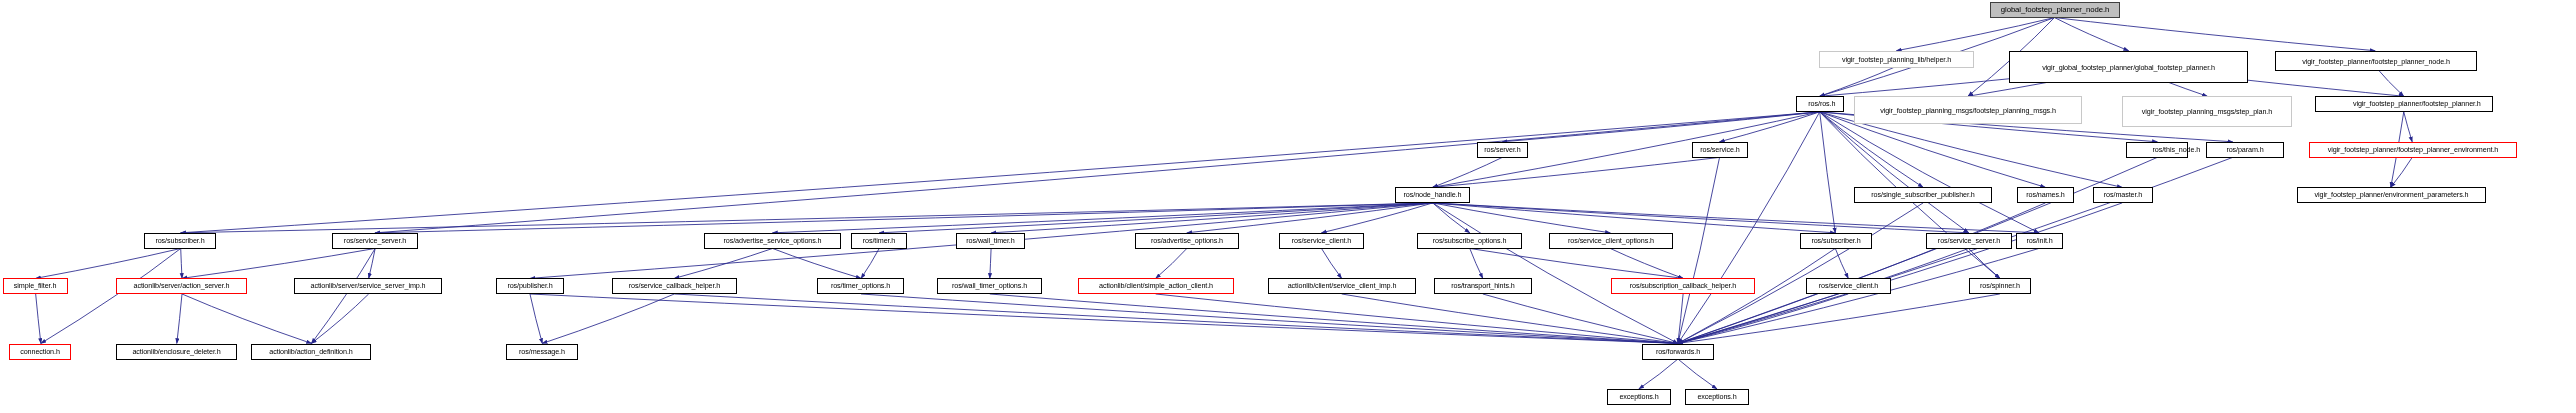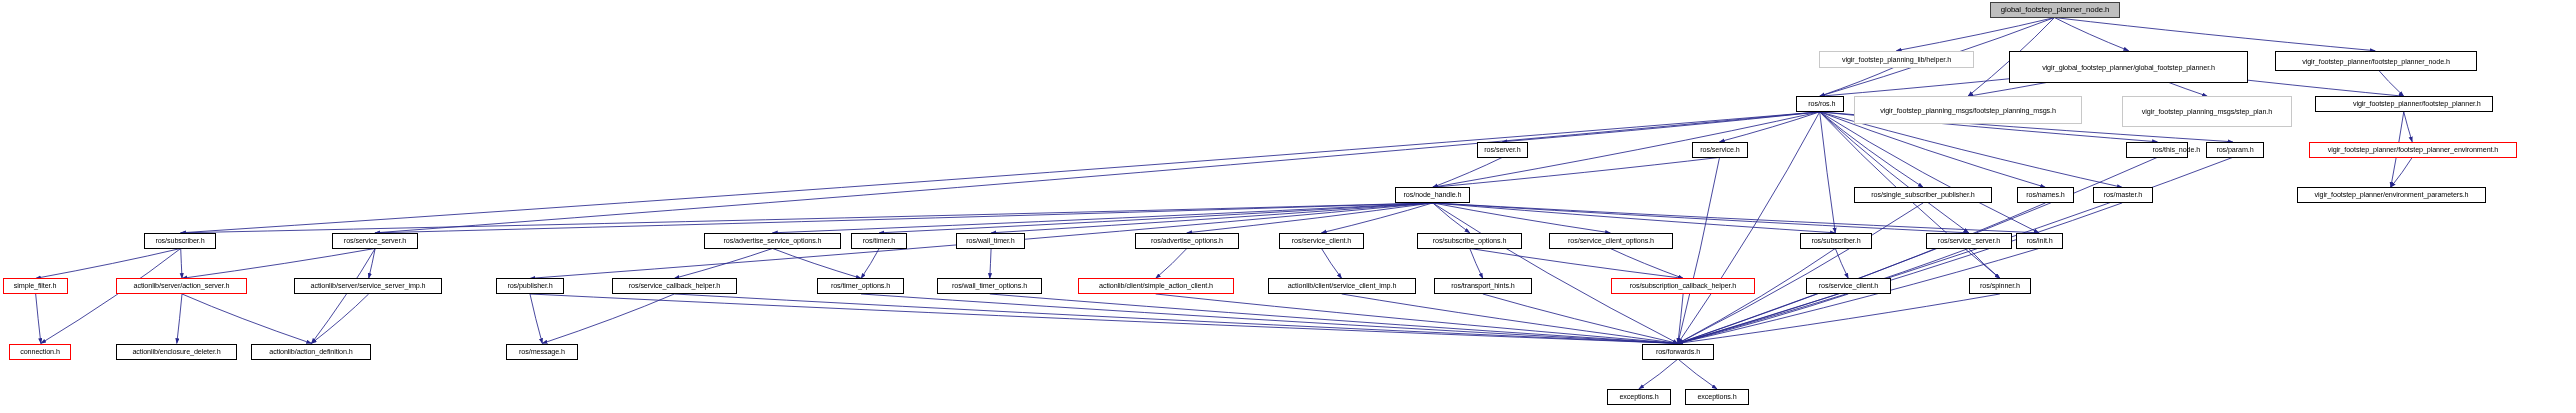--- a/index.html
+++ b/index.html
@@ -121,21 +121,21 @@
       <div class="node faint" style="left: 1819px; top: 51px; width: 155px; height: 17px;">vigir_footstep_planning_lib/helper.h</div>
       <div class="node" style="left: 2009px; top: 51px; width: 239px; height: 32px;">vigir_global_footstep_planner/global_footstep_planner.h</div>
       <div class="node" style="left: 2275px; top: 51px; width: 202px; height: 20px;">vigir_footstep_planner/footstep_planner_node.h</div>
       <div class="node" style="left: 1796px; top: 96px; width: 48px; height: 15.6px; padding-left: 7px;">ros/ros.h</div>
       <div class="node faint" style="left: 1854px; top: 96px; width: 228px; height: 28px;">vigir_footstep_planning_msgs/footstep_planning_msgs.h</div>
       <div class="node faint" style="left: 2122px; top: 96px; width: 170px; height: 31px;">vigir_footstep_planning_msgs/step_plan.h</div>
       <div class="node" style="left: 2315px; top: 96px; width: 178px; height: 15.6px; padding-left: 29px;">vigir_footstep_planner/footstep_planner.h</div>
       <div class="node" style="left: 1477px; top: 142px; width: 51px; height: 15.6px;">ros/server.h</div>
       <div class="node" style="left: 1692px; top: 142px; width: 56px; height: 15.6px;">ros/service.h</div>
       <div class="node" style="left: 2126px; top: 142px; width: 62px; height: 15.6px; padding-left: 42px;">ros/this_node.h</div>
-      <div class="node" style="left: 2206px; top: 142px; width: 58px; height: 15.6px;">ros/param.h</div>
+      <div class="node" style="left: 2206px; top: 142px; width: 78px; height: 15.6px;">ros/param.h</div>
       <div class="node red" style="left: 2309px; top: 142px; width: 208px; height: 15.6px;">vigir_footstep_planner/footstep_planner_environment.h</div>
       <div class="node" style="left: 1395px; top: 187px; width: 75px; height: 15.6px;">ros/node_handle.h</div>
       <div class="node" style="left: 1854px; top: 187px; width: 138px; height: 15.6px;">ros/single_subscriber_publisher.h</div>
       <div class="node" style="left: 2017px; top: 187px; width: 57px; height: 15.6px;">ros/names.h</div>
       <div class="node" style="left: 2093px; top: 187px; width: 60px; height: 15.6px;">ros/master.h</div>
       <div class="node" style="left: 2297px; top: 187px; width: 189px; height: 15.6px;">vigir_footstep_planner/environment_parameters.h</div>
       <div class="node" style="left: 144px; top: 233px; width: 72px; height: 15.6px;">ros/subscriber.h</div>
       <div class="node" style="left: 332px; top: 233px; width: 86px; height: 15.6px;">ros/service_server.h</div>
       <div class="node" style="left: 704px; top: 233px; width: 137px; height: 15.6px;">ros/advertise_service_options.h</div>
       <div class="node" style="left: 851px; top: 233px; width: 56px; height: 15.6px;">ros/timer.h</div>

